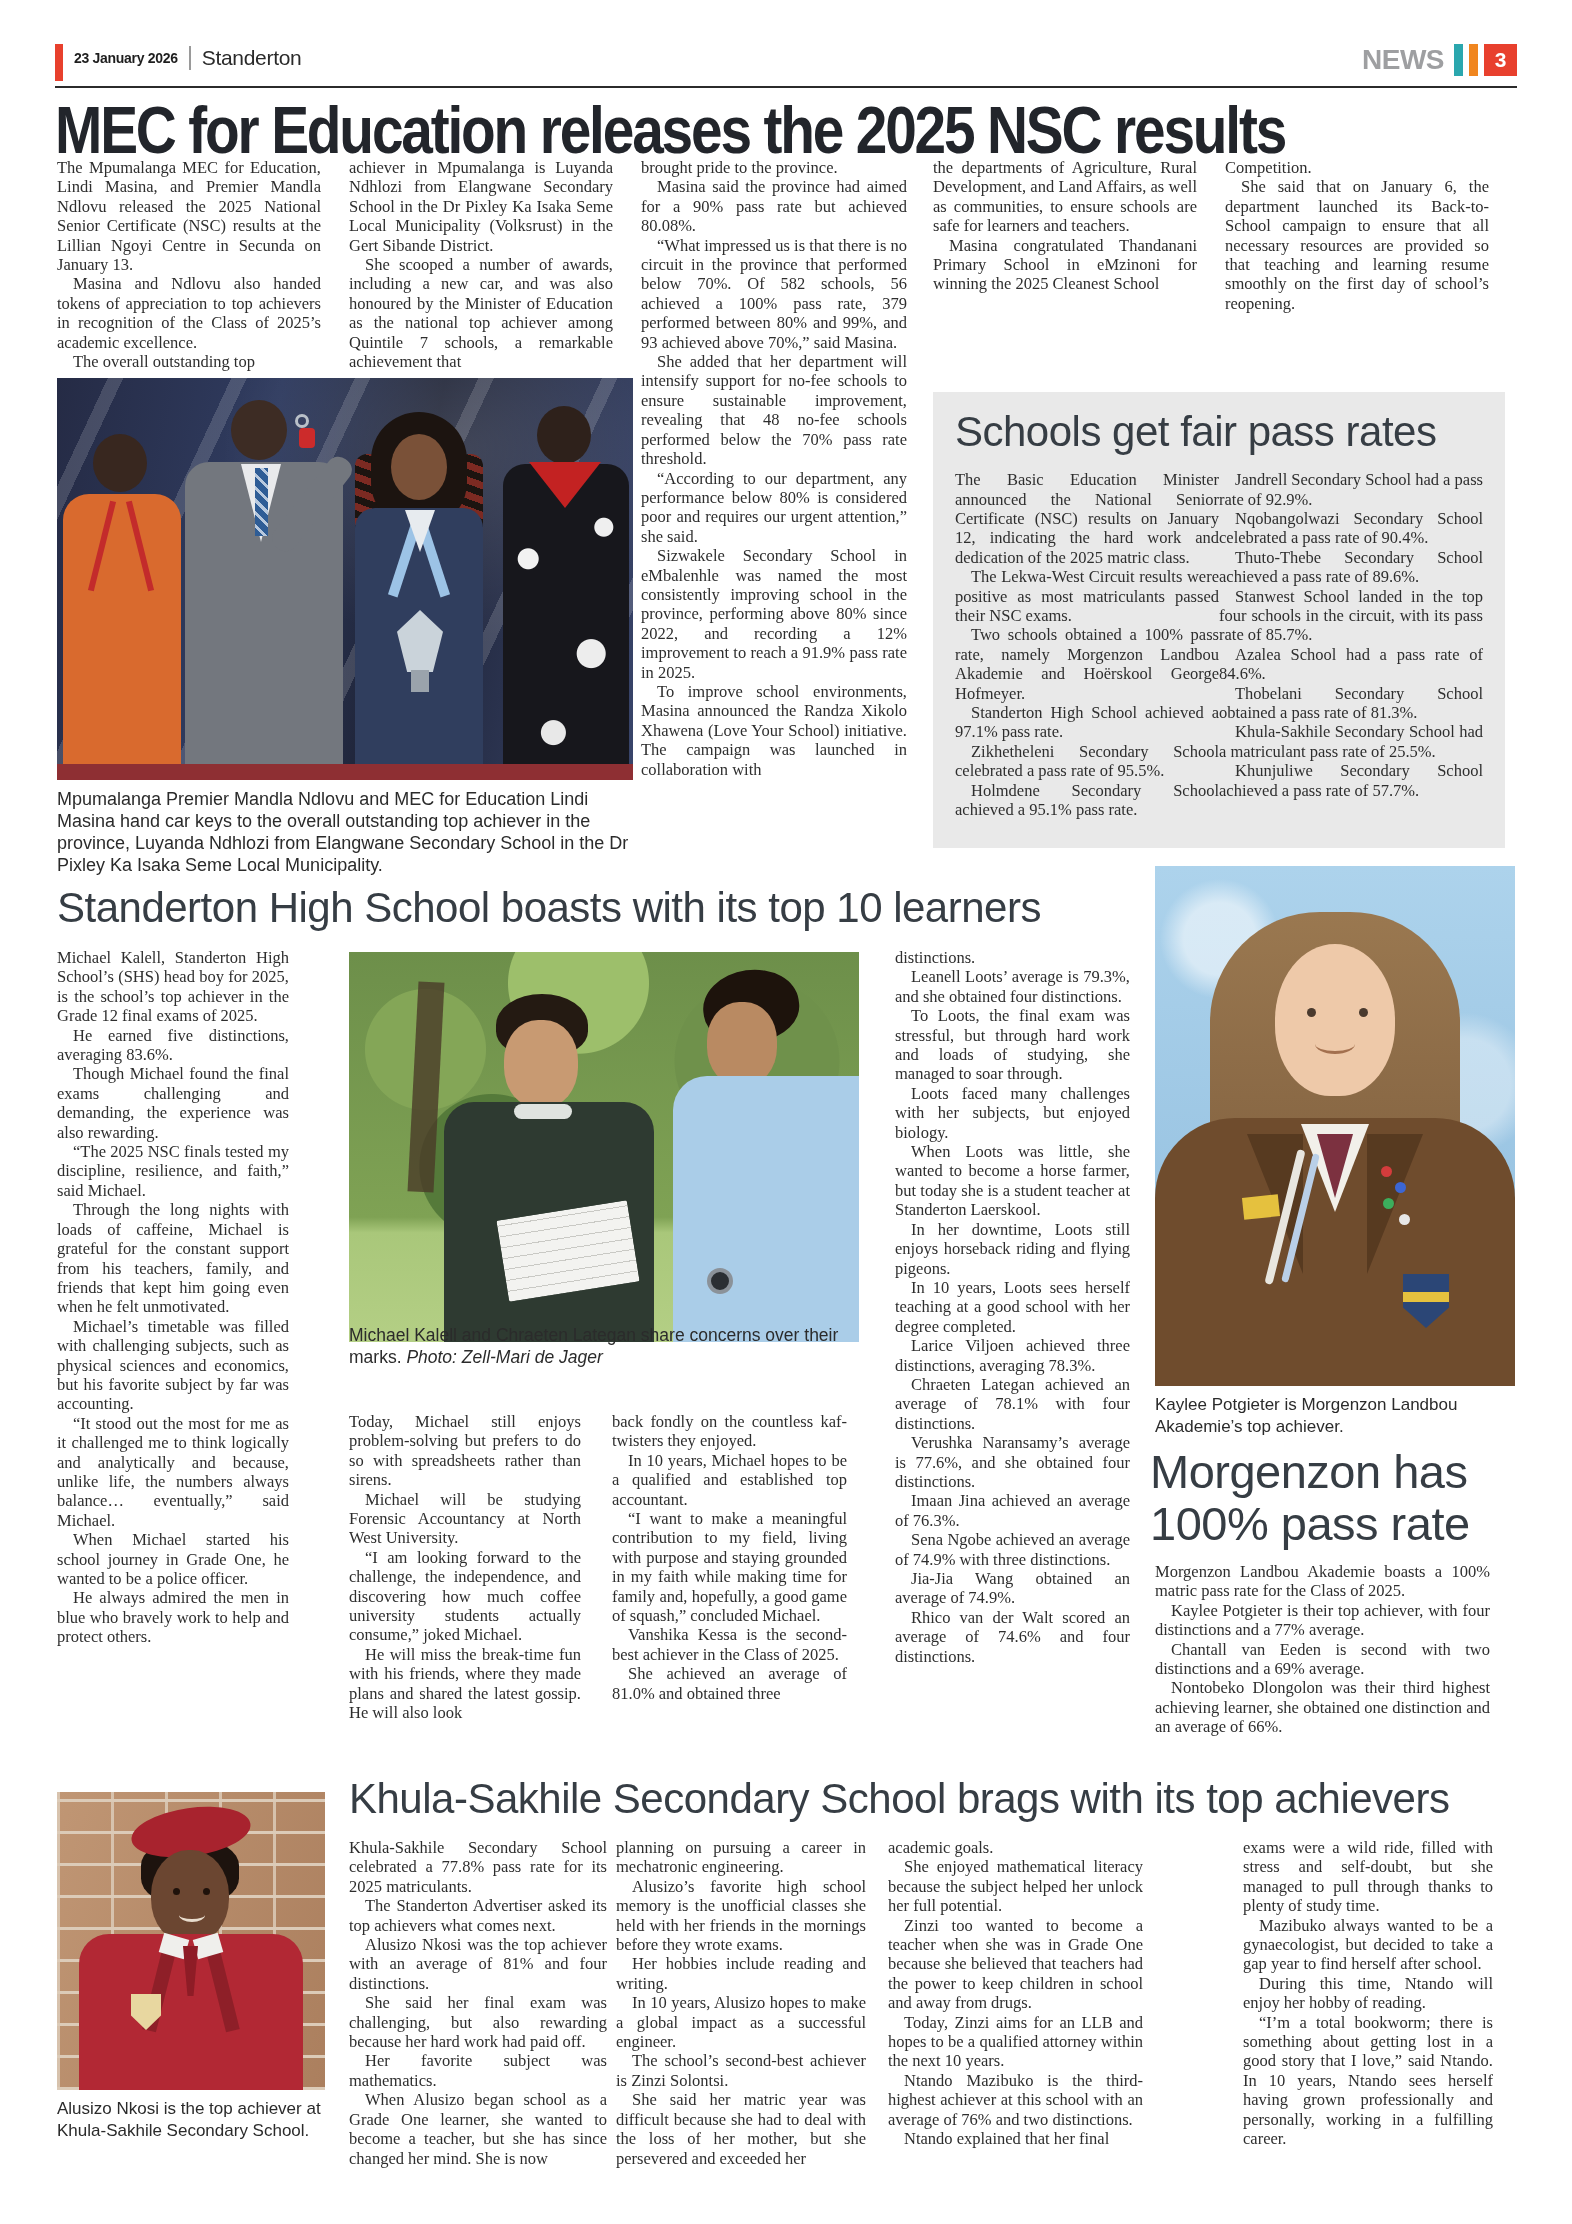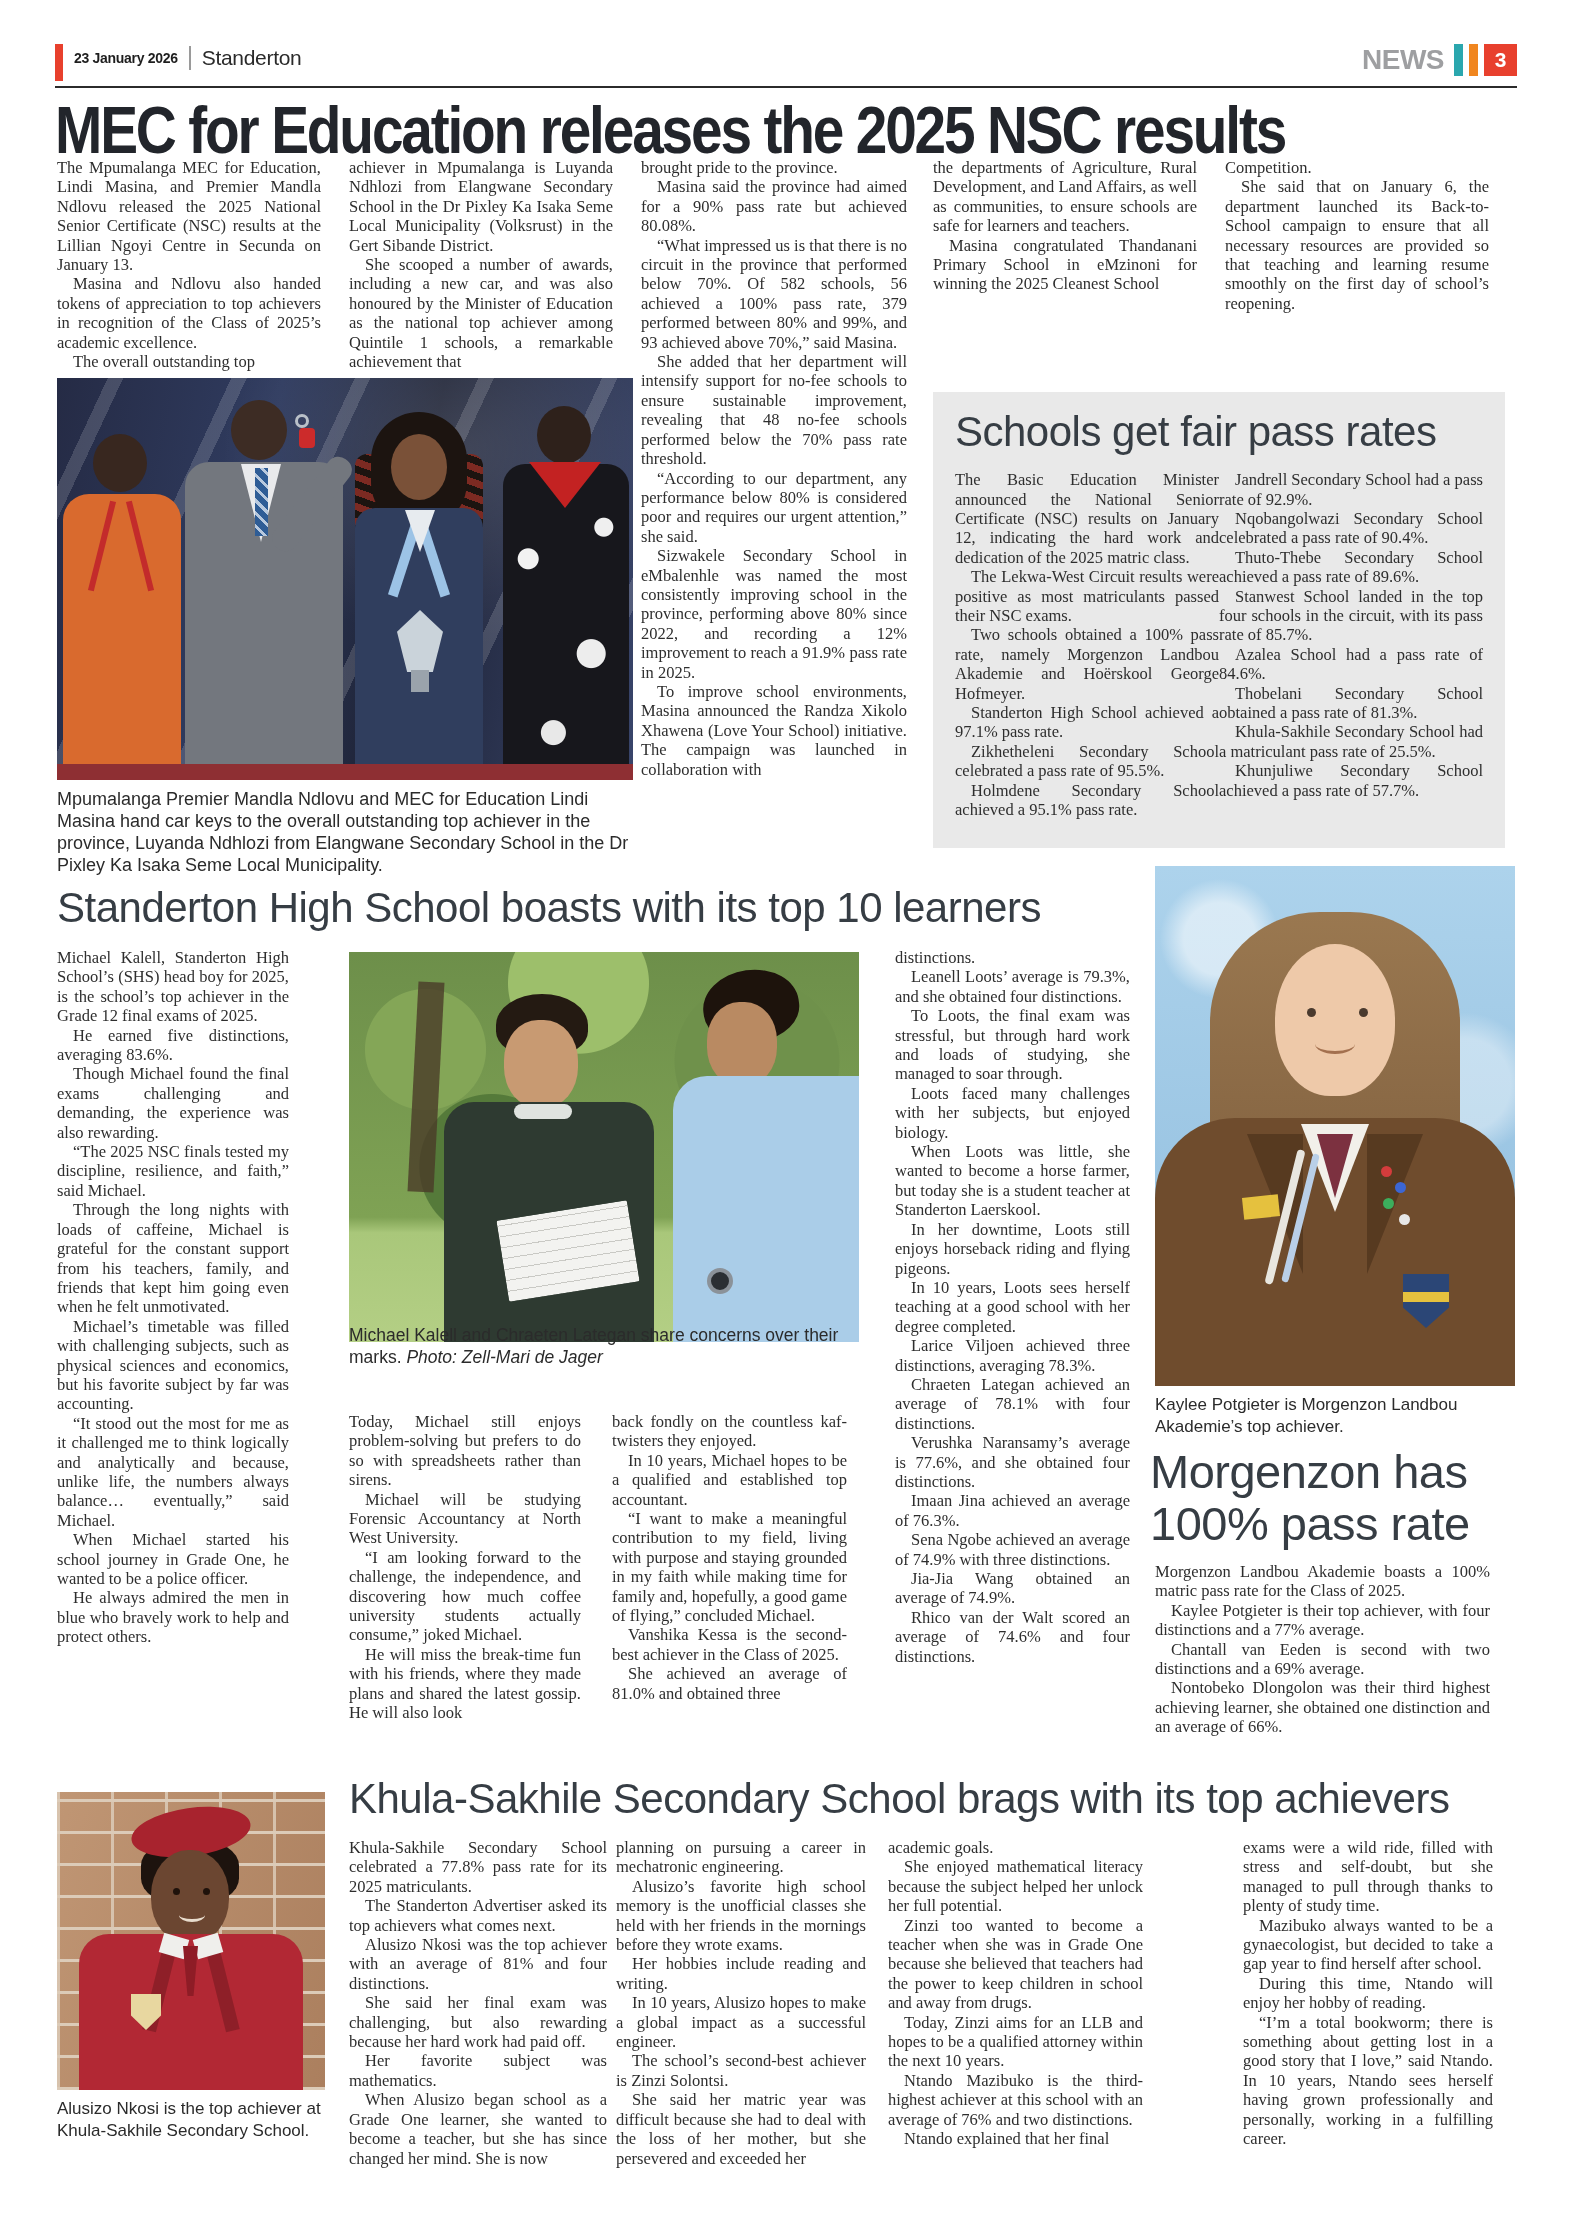--- a/index.html
+++ b/index.html
@@ -203,21 +203,21 @@
 
   <h1 class="abs main-head">MEC for Education releases the 2025 NSC results</h1>
 
   <div class="abs body-col" style="left:57px;top:158px;width:264px;">
       <p class="para">The Mpumalanga MEC for Education, Lindi Masina, and Premier Mandla Ndlovu released the 2025 National Senior Certificate (NSC) results at the Lillian Ngoyi Centre in Secunda on January 13.</p>
       <p class="para">Masina and Ndlovu also handed tokens of appreciation to top achievers in recognition of the Class of 2025’s academic excellence.</p>
       <p class="para">The overall outstanding top</p>
     </div>
   <div class="abs body-col" style="left:349px;top:158px;width:264px;">
       <p class="para">achiever in Mpumalanga is Luyanda Ndhlozi from Elangwane Secondary School in the Dr Pixley Ka Isaka Seme Local Municipality (Volksrust) in the Gert Sibande District.</p>
-      <p class="para">She scooped a number of awards, including a new car, and was also honoured by the Minister of Education as the national top achiever among Quintile 1 schools, a remarkable achievement that</p>
+      <p class="para">She scooped a number of awards, including a new car, and was also honoured by the Minister of Education as the national top achiever among Quintile 7 schools, a remarkable achievement that</p>
     </div>
   <div class="abs body-col" style="left:641px;top:158px;width:266px;">
       <p class="para">brought pride to the province.</p>
       <p class="para">Masina said the province had aimed for a 90% pass rate but achieved 80.08%.</p>
       <p class="para">“What impressed us is that there is no circuit in the province that performed below 70%. Of 582 schools, 56 achieved a 100% pass rate, 379 performed between 80% and 99%, and 93 achieved above 70%,” said Masina.</p>
       <p class="para">She added that her department will intensify support for no-fee schools to ensure sustainable improvement, revealing that 48 no-fee schools performed below the 70% pass rate threshold.</p>
       <p class="para">“According to our department, any performance below 80% is considered poor and requires our urgent attention,” she said.</p>
       <p class="para">Sizwakele Secondary School in eMbalenhle was named the most consistently improving school in the province, performing above 80% since 2022, and recording a 12% improvement to reach a 91.9% pass rate in 2025.</p>
       <p class="para">To improve school environments, Masina announced the Randza Xikolo Xhawena (Love Your School) initiative. The campaign was launched in collaboration with</p>
     </div>
@@ -328,21 +328,21 @@
 
   <div class="abs body-col" style="left:349px;top:1412px;width:232px;">
       <p class="para">Today, Michael still enjoys problem-solving but prefers to do so with spreadsheets rather than sirens.</p>
       <p class="para">Michael will be studying Forensic Accountancy at North West University.</p>
       <p class="para">“I am looking forward to the challenge, the independence, and discovering how much coffee university students actually consume,” joked Michael.</p>
       <p class="para">He will miss the break-time fun with his friends, where they made plans and shared the latest gossip. He will also look</p>
     </div>
   <div class="abs body-col" style="left:612px;top:1412px;width:235px;">
       <p class="para">back fondly on the countless kaf-twisters they enjoyed.</p>
       <p class="para">In 10 years, Michael hopes to be a qualified and established top accountant.</p>
-      <p class="para">“I want to make a meaningful contribution to my field, living with purpose and staying grounded in my faith while making time for family and, hopefully, a good game of flying,” concluded Michael.</p>
+      <p class="para">“I want to make a meaningful contribution to my field, living with purpose and staying grounded in my faith while making time for family and, hopefully, a good game of squash,” concluded Michael.</p>
       <p class="para">Vanshika Kessa is the second-best achiever in the Class of 2025.</p>
       <p class="para">She achieved an average of 81.0% and obtained three</p>
     </div>
   <div class="abs body-col" style="left:895px;top:948px;width:235px;">
       <p class="para">distinctions.</p>
       <p class="para">Leanell Loots’ average is 79.3%, and she obtained four distinctions.</p>
       <p class="para">To Loots, the final exam was stressful, but through hard work and loads of studying, she managed to soar through.</p>
       <p class="para">Loots faced many challenges with her subjects, but enjoyed biology.</p>
       <p class="para">When Loots was little, she wanted to become a horse farmer, but today she is a student teacher at Standerton Laerskool.</p>
       <p class="para">In her downtime, Loots still enjoys horseback riding and flying pigeons.</p>

